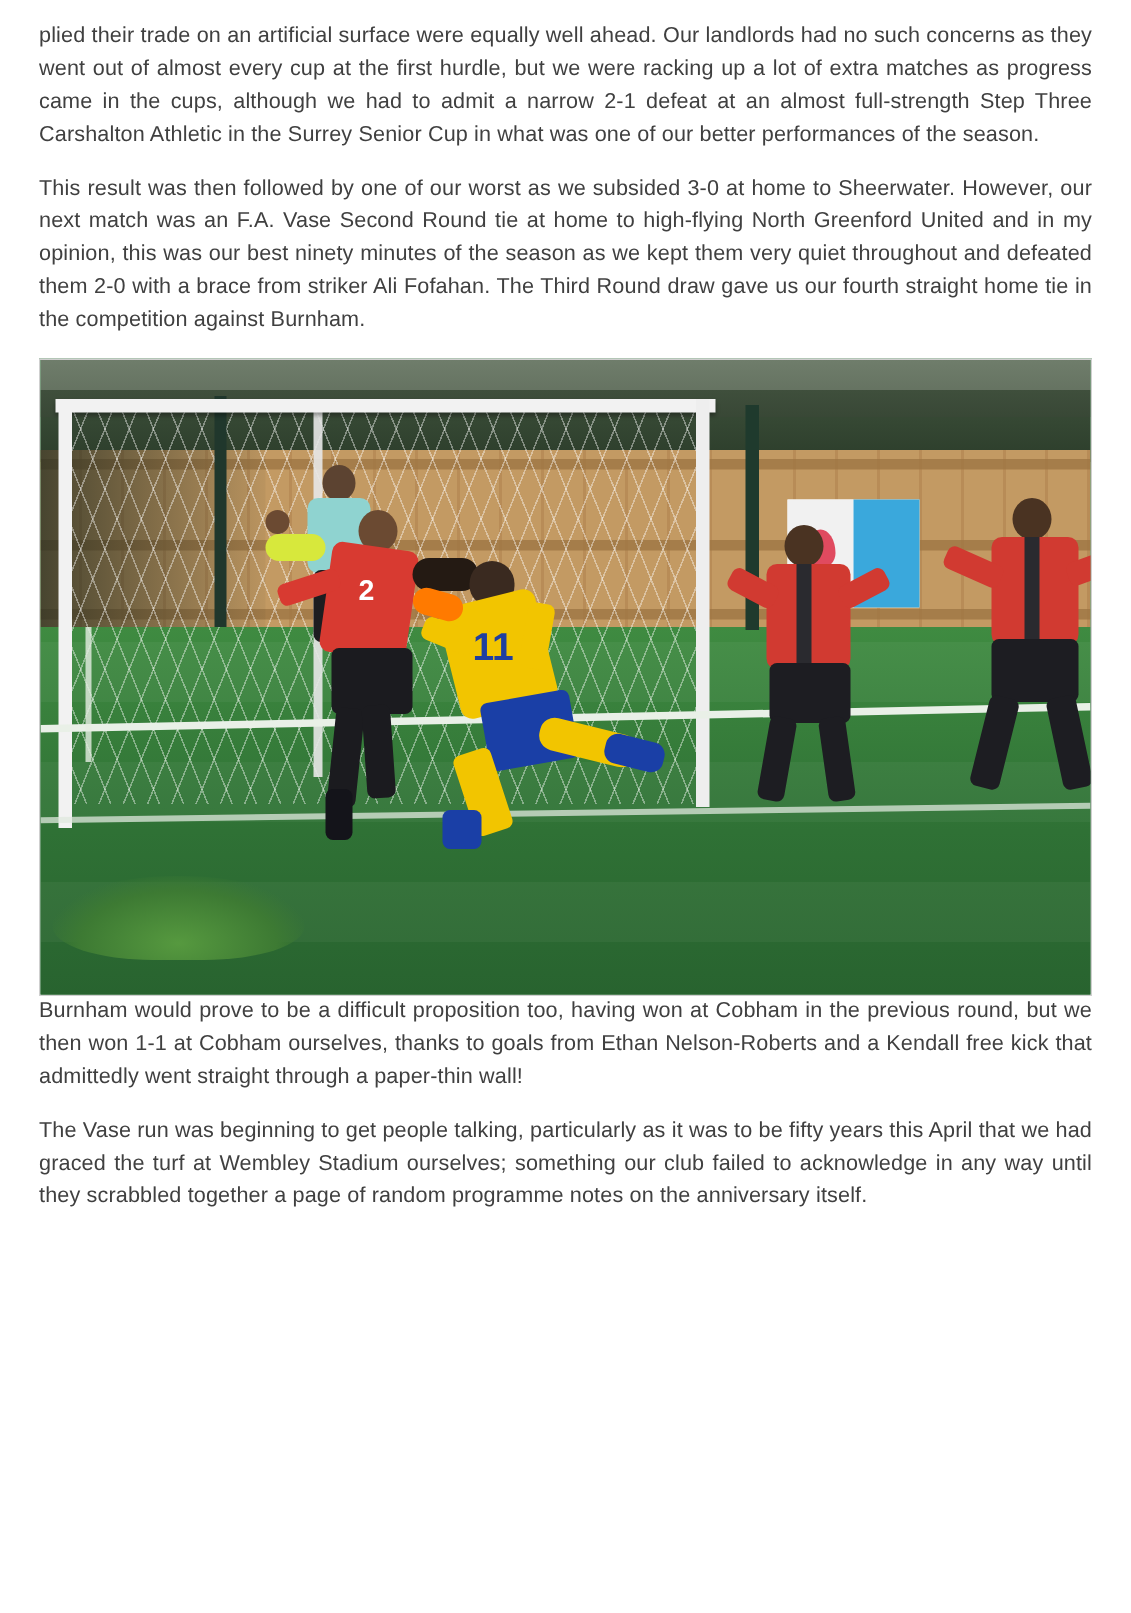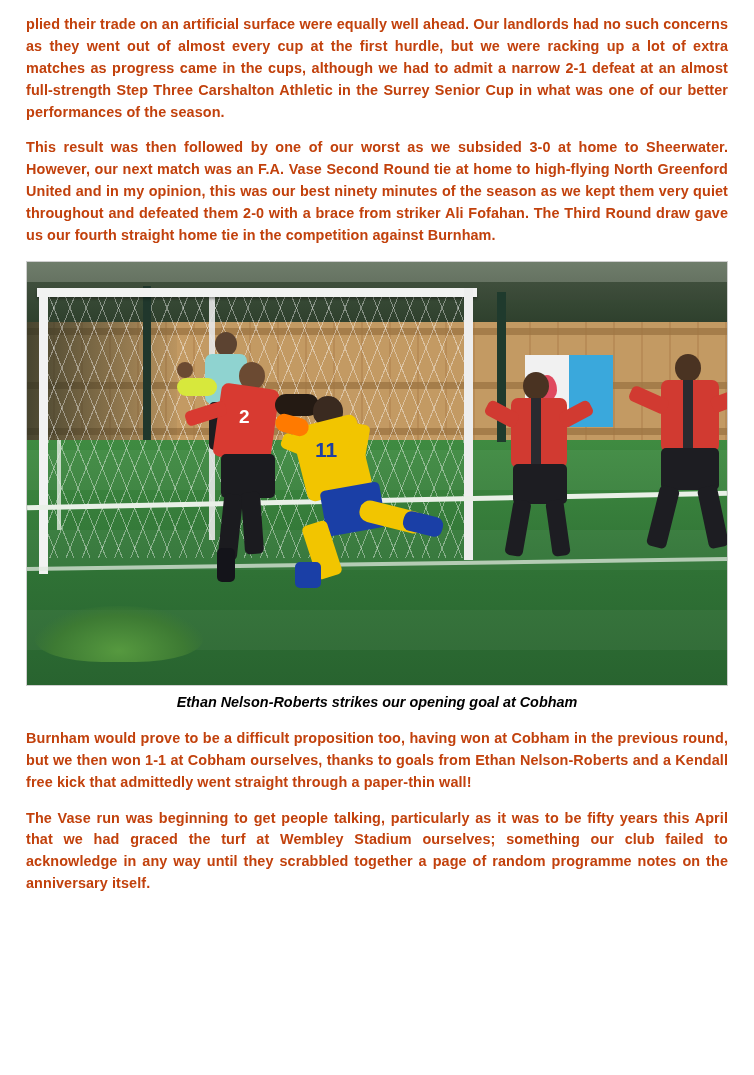--- a/index.html
+++ b/index.html
@@ -15,23 +15,23 @@
   .page {
     position: relative;
     width: 754px;
     height: 1075px;
     box-sizing: border-box;
     padding: 14px 26px 0 26px;
     background: #ffffff;
   }
   p.body-text {
     margin: 0 0 14px 0;
-    color: #c2410c;
+    color: #404040;
     font-family: "Liberation Sans", sans-serif;
-    font-weight: bold;
+    font-weight: normal;
     font-size: 14.4px;
     line-height: 1.52;
     text-align: justify;
     text-justify: inter-word;
     letter-spacing: 0.1px;
   }
   p.body-text:last-of-type {
     margin-bottom: 0;
   }
   .figure {
@@ -179,21 +179,21 @@
   .red2 .short { left: 44px; top: 92px; width: 54px; height: 44px; background: #1b1b1f; }
   .red2 .leg1 { left: 44px; top: 132px; width: 19px; height: 66px; background: #1b1b1f; transform: rotate(6deg); }
   .red2 .leg2 { left: 66px; top: 130px; width: 19px; height: 62px; background: #1b1b1f; transform: rotate(-4deg); }
   .red2 .sock1 { left: 40px; top: 186px; width: 18px; height: 34px; background: #14141a; }
   .red2 .boot { left: 18px; top: 208px; width: 40px; height: 18px; background: #d7e83c; border-radius: 9px; }
   
   .yellow { left: 248px; top: 132px; width: 190px; height: 200px; }
   .yellow .h { left: 38px; top: 2px; width: 30px; height: 30px; background: #3a2a20; border-radius: 50% 50% 45% 45%; }
   .yellow .hair { left: 30px; top: 0px; width: 44px; height: 22px; background: #241a13; border-radius: 12px; }
   .yellow .t { left: 24px; top: 26px; width: 66px; height: 76px; background: #f2c500; transform: rotate(-14deg); border-radius: 8px; }
-  .yellow .num { position:absolute; left: 40px; top: 44px; color:#1f3fa0; font-size: 21px; font-weight: bold; font-family:"Liberation Sans", sans-serif; }
+  .yellow .num { position:absolute; left: 40px; top: 44px; color:#1f3fa0; font-size: 26px; font-weight: bold; font-family:"Liberation Sans", sans-serif; }
   .yellow .arm1 { left: 6px; top: 44px; width: 36px; height: 16px; background: #f2c500; transform: rotate(22deg); }
   .yellow .arm2 { left: 74px; top: 30px; width: 18px; height: 44px; background: #f2c500; transform: rotate(10deg); }
   .yellow .short { left: 48px; top: 92px; width: 60px; height: 46px; background: #1a3fa6; transform: rotate(-10deg); }
   .yellow .leg1 { left: 84px; top: 112px; width: 66px; height: 22px; background: #f2c500; transform: rotate(14deg); border-radius: 10px; }
   .yellow .sock { left: 128px; top: 120px; width: 40px; height: 20px; background: #1a3fa6; transform: rotate(14deg); border-radius: 8px; }
   .yellow .boot { left: 150px; top: 122px; width: 34px; height: 18px; background: #ff7a00; border-radius: 9px; transform: rotate(16deg); }
   .yellow .leg2 { left: 34px; top: 128px; width: 26px; height: 56px; background: #f2c500; transform: rotate(-18deg); }
   .yellow .sock2 { left: 20px; top: 168px; width: 26px; height: 26px; background: #1a3fa6; }
   
   .red3 { left: 452px; top: 110px; width: 120px; height: 200px; }
@@ -320,20 +320,19 @@
         <div class="p-head h"></div>
         <div class="p-torso t"></div>
         <div class="stripe"></div>
         <div class="p-limb arm1"></div>
         <div class="p-limb arm2"></div>
         <div class="p-limb short"></div>
         <div class="p-limb leg1"></div>
         <div class="p-limb leg2"></div>
       </div>
     </div>
-    <figcaption class="caption">Ethan Nelson-Roberts strikes our opening goal at Cobham</figcaption>
   </figure>
 
   <p class="body-text">Burnham would prove to be a difficult proposition too, having won at Cobham in the previous round, but we then won 1-1 at Cobham ourselves, thanks to goals from Ethan Nelson-Roberts and a Kendall free kick that admittedly went straight through a paper-thin wall!</p>
 
   <p class="body-text">The Vase run was beginning to get people talking, particularly as it was to be fifty years this April that we had graced the turf at Wembley Stadium ourselves; something our club failed to acknowledge in any way until they scrabbled together a page of random programme notes on the anniversary itself.</p>
 
 </div>
 
 </body></html>

